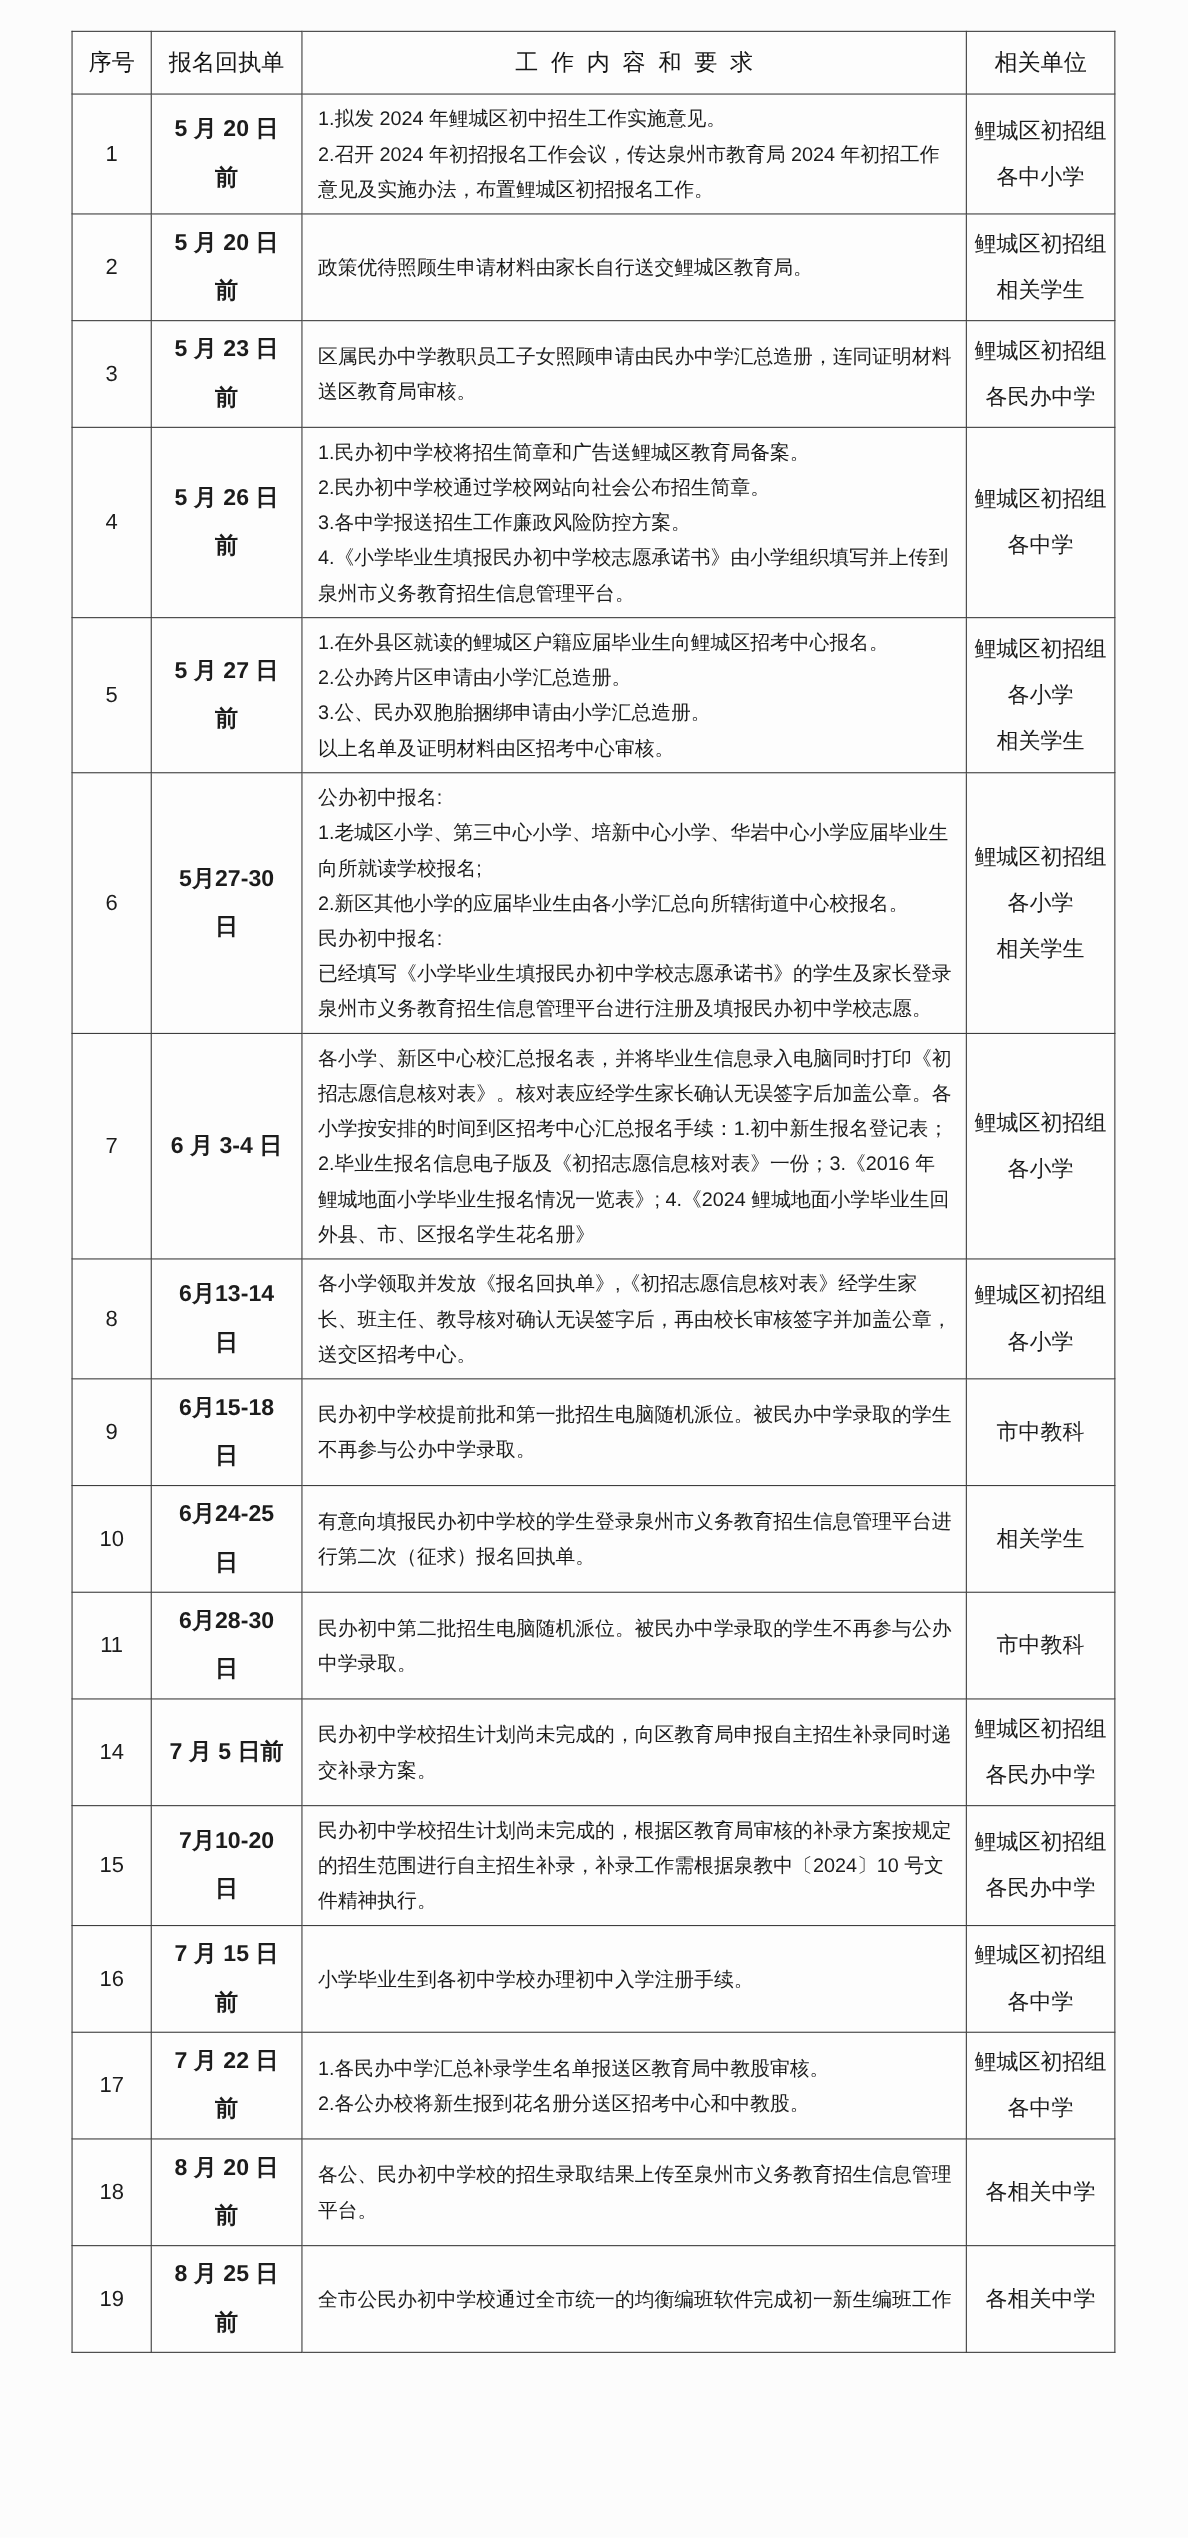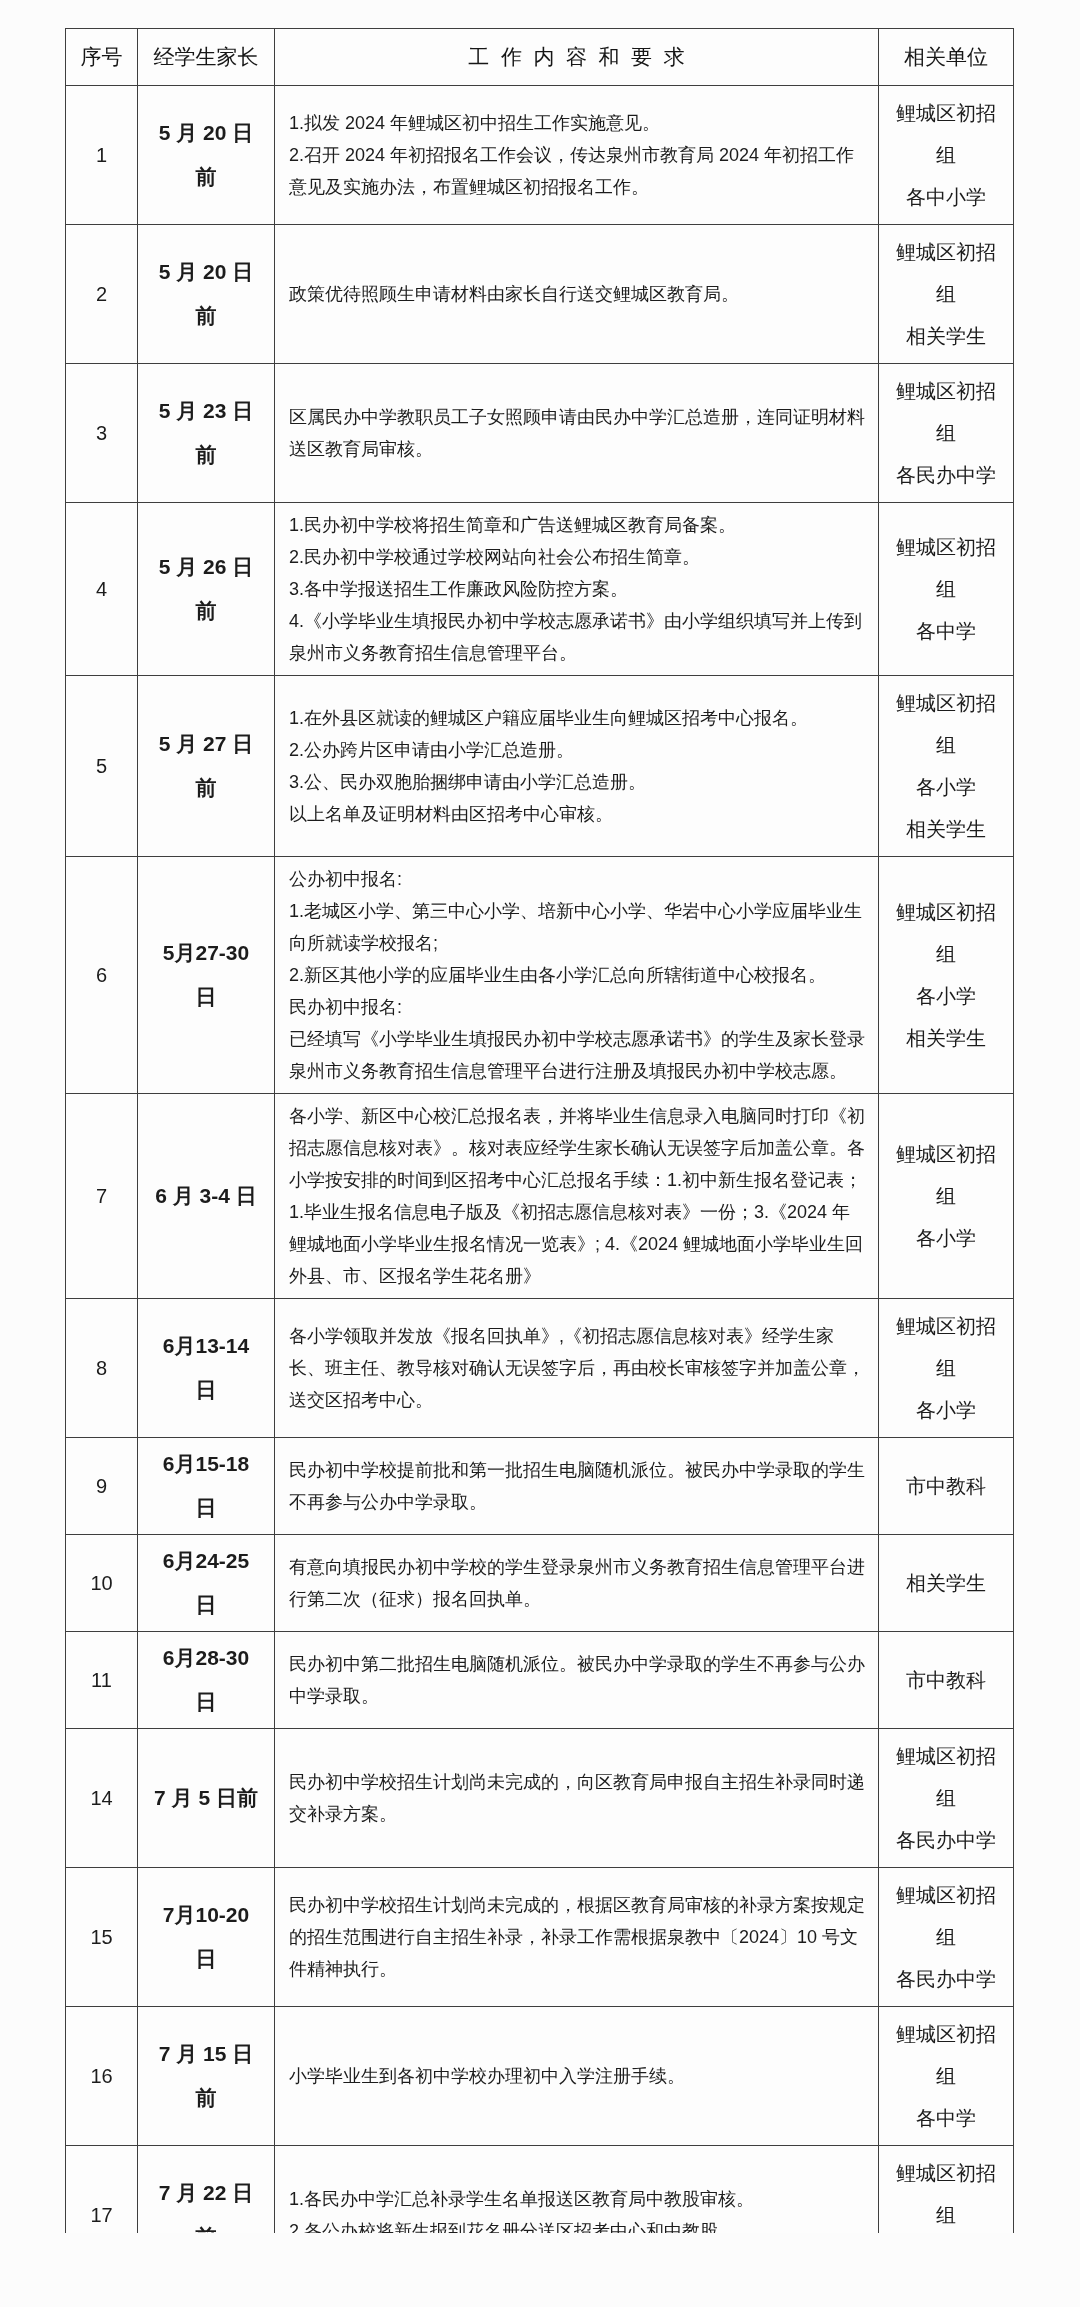--- a/index.html
+++ b/index.html
@@ -66,38 +66,38 @@
     line-height: 32px;
     white-space: pre-line;
     padding: 6px 10px 6px 14px;
     word-break: break-all;
   }
   td.td-units {
     text-align: center;
     font-size: 20px;
     line-height: 42px;
     white-space: pre-line;
-    padding: 6px 12px;
+    padding: 6px 2px;
   }
 </style>
 </head>
 <body>
 
 <div class="canvas">
   <table class="schedule">
     <colgroup>
       <col style="width:72px">
       <col style="width:137px">
       <col style="width:604px">
       <col style="width:135px">
     </colgroup>
     <thead>
       <tr>
         <th class="th-no">序号</th>
-        <th class="th-time">经学生家长</th>
+        <th class="th-time">报名回执单</th>
         <th class="th-content">工作内容和要求</th>
         <th class="th-units">相关单位</th>
       </tr>
     </thead>
     <tbody id="schedule-body">
         <tr>
           <td class="td-no">1</td>
           <td class="td-time">5 月 20 日
 前</td>
           <td class="td-content">1.拟发 2024 年鲤城区初中招生工作实施意见。
@@ -153,21 +153,21 @@
 2.新区其他小学的应届毕业生由各小学汇总向所辖街道中心校报名。
 民办初中报名:
 已经填写《小学毕业生填报民办初中学校志愿承诺书》的学生及家长登录泉州市义务教育招生信息管理平台进行注册及填报民办初中学校志愿。</td>
           <td class="td-units">鲤城区初招组
 各小学
 相关学生</td>
         </tr>
         <tr>
           <td class="td-no">7</td>
           <td class="td-time">6 月 3-4 日</td>
-          <td class="td-content">各小学、新区中心校汇总报名表，并将毕业生信息录入电脑同时打印《初招志愿信息核对表》。核对表应经学生家长确认无误签字后加盖公章。各小学按安排的时间到区招考中心汇总报名手续：1.初中新生报名登记表；1.毕业生报名信息电子版及《初招志愿信息核对表》一份；3.《2024 年鲤城地面小学毕业生报名情况一览表》; 4.《2024 鲤城地面小学毕业生回外县、市、区报名学生花名册》</td>
+          <td class="td-content">各小学、新区中心校汇总报名表，并将毕业生信息录入电脑同时打印《初招志愿信息核对表》。核对表应经学生家长确认无误签字后加盖公章。各小学按安排的时间到区招考中心汇总报名手续：1.初中新生报名登记表；2.毕业生报名信息电子版及《初招志愿信息核对表》一份；3.《2016 年鲤城地面小学毕业生报名情况一览表》; 4.《2024 鲤城地面小学毕业生回外县、市、区报名学生花名册》</td>
           <td class="td-units">鲤城区初招组
 各小学</td>
         </tr>
         <tr>
           <td class="td-no">8</td>
           <td class="td-time">6月13-14
 日</td>
           <td class="td-content">各小学领取并发放《报名回执单》,《初招志愿信息核对表》经学生家长、班主任、教导核对确认无误签字后，再由校长审核签字并加盖公章，送交区招考中心。</td>
           <td class="td-units">鲤城区初招组
 各小学</td>

